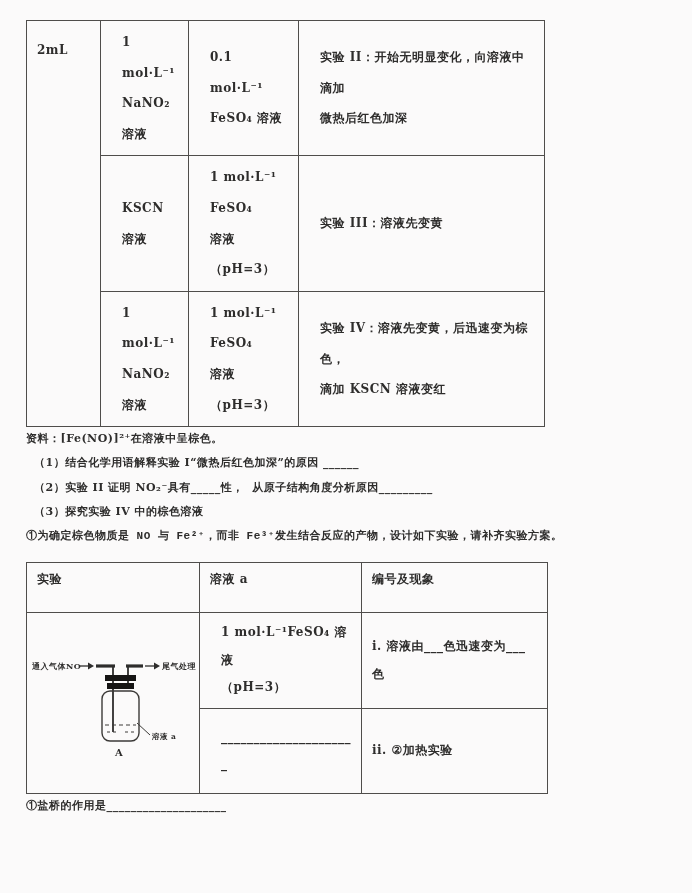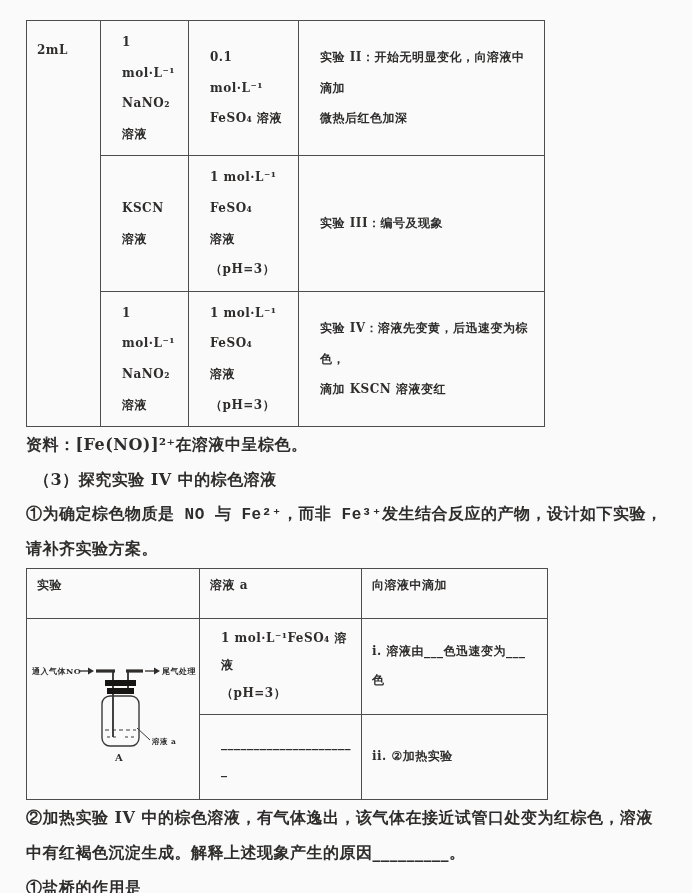--- a/index.html
+++ b/index.html
@@ -28,31 +28,31 @@
   .pre{white-space:pre-wrap;padding-left:21px;}
   .t1 td{line-height:2.55;}
   .t1 .c-vol{vertical-align:top;padding-top:14px;margin-top:32px;}
   .t2 td{line-height:2.4;}
   .t2 .hdr{vertical-align:top;padding-top:8px;line-height:1.4;}
   .t2 .diagram-cell{padding:4px 0 0 4px;vertical-align:middle;}
   .t2 .sol-i{vertical-align:top;padding-top:6px;line-height:2.3;}
   .t2 .sol-ii{vertical-align:middle;line-height:2.2;}
   p.doc{
     white-space:pre-wrap;
-    font-size:16px;
+    font-size:11px;
     letter-spacing:.5px;
     line-height:2.2;
     margin:0;
   }
   .m-ziliao{margin-top:13px;}
   .m-q1{margin-top:21px;padding-left:8px;}
   .m-q2{margin-top:15px;padding-left:8px;}
   .m-q3{margin-top:15px;padding-left:8px;}
   .m-sub1{margin-top:16px;font-family:Liberation Mono, monospace;}
-  .t2{}
+  .t2{margin-top:14px;}
   .m-sub2{margin-top:11px;}
   .m-q4{margin-top:17px;padding-left:8px;}
   .m-q4s1{margin-top:22px;}
   svg text{
     font-family:"DejaVu Serif","Liberation Serif",serif;
     font-weight:700;
     fill:#2e2d2c;
   }
 </style>
 </head>
@@ -74,48 +74,50 @@
 NaNO₂ 溶液</td>
       <td class="pre">0.1 mol·L⁻¹
 FeSO₄ 溶液</td>
       <td class="pre">实验 II：开始无明显变化，向溶液中滴加
 微热后红色加深</td>
     </tr>
     <tr style="height:95px">
       <td class="pre">KSCN 溶液</td>
       <td class="pre">1 mol·L⁻¹ FeSO₄
 溶液（pH=3）</td>
-      <td class="pre">实验 III：编号及现象</td>
+      <td class="pre">实验 III：溶液先变黄</td>
     </tr>
     <tr style="height:100px">
       <td class="pre">1 mol·L⁻¹
 NaNO₂ 溶液</td>
       <td class="pre">1 mol·L⁻¹ FeSO₄
 溶液（pH=3）</td>
       <td class="pre">实验 IV：溶液先变黄，后迅速变为棕色，
 滴加 KSCN 溶液变红</td>
     </tr>
   </tbody>
     </table>
 
   <p class="doc m-ziliao">资料：[Fe(NO)]²⁺在溶液中呈棕色。</p>
+  <p class="doc m-q1">（1）结合化学用语解释实验 I“微热后红色加深”的原因 ______</p>
+  <p class="doc m-q2">（2）实验 II 证明 NO₂⁻具有_____性，  从原子结构角度分析原因_________</p>
   <p class="doc m-q3">（3）探究实验 IV 中的棕色溶液</p>
   <p class="doc m-sub1">①为确定棕色物质是 NO 与 Fe²⁺，而非 Fe³⁺发生结合反应的产物，设计如下实验，请补齐实验方案。</p>
 
   <table class="t2">
     <colgroup>
         <col style="width:172px">
         <col style="width:137px">
         <col style="width:186px">
       </colgroup>
     <tbody>
         <tr style="height:50px">
       <td class="hdr">实验</td>
       <td class="hdr">溶液 a</td>
-      <td class="hdr">向溶液中滴加</td>
+      <td class="hdr">编号及现象</td>
     </tr>
     <tr style="height:80px">
       <td class="diagram-cell" rowspan="2">
         
         <svg width="168" height="122" viewBox="0 0 168 122">
           <text x="1" y="30" font-size="8">通入气体NO</text>
           <line x1="48" y1="27" x2="57" y2="27" stroke="#2e2d2c" stroke-width="1.3"></line>
           <polygon points="57,23.5 63,27 57,30.5" fill="#2e2d2c"></polygon>
           <line x1="65" y1="27" x2="84" y2="27" stroke="#2e2d2c" stroke-width="3.2"></line>
           <line x1="82" y1="27" x2="82" y2="93" stroke="#2e2d2c" stroke-width="1.8"></line>
@@ -140,16 +142,15 @@
       <td>i. 溶液由___色迅速变为___色</td>
     </tr>
     <tr style="height:85px">
       <td class="pre sol-ii">____________________
 _</td>
       <td>ii. ②加热实验</td>
     </tr>
   </tbody>
     </table>
 
-  <p class="doc m-sub2">②加热实验 IV 中的棕色溶液，有气体逸出，该气体在接近试管口处变为红棕色，溶液中有红褐色沉淀生成。解释上述现象产生的原因_________。</p>
   <p class="doc m-q4s1">①盐桥的作用是____________________</p>
 
 </div>
 
 </body></html>

